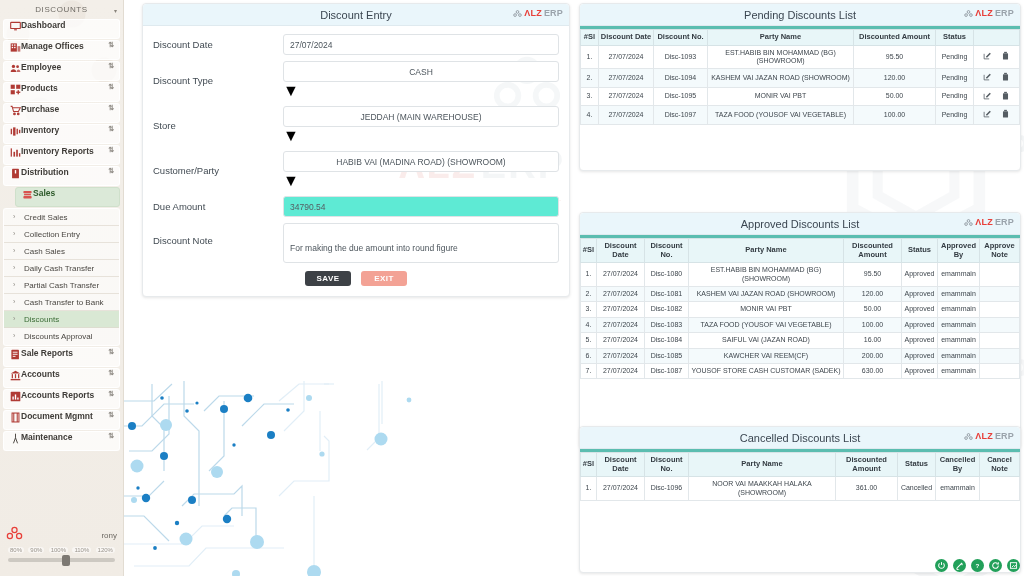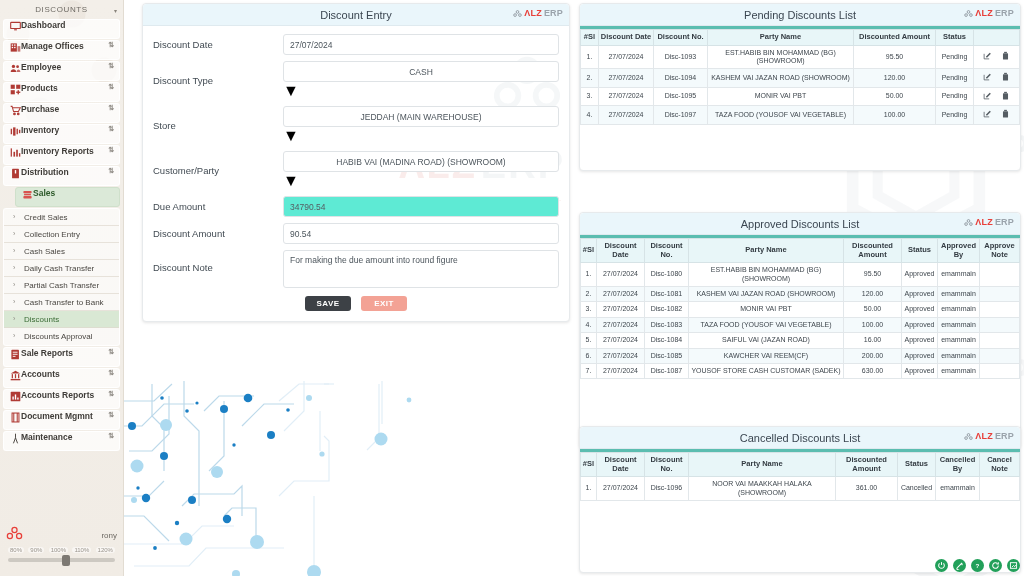--- a/index.html
+++ b/index.html
@@ -109,21 +109,21 @@
   .fctrl { flex:1 1 auto; position: relative; }
   .fin {
     width: 100%; height: 21px; border:1px solid #dfe3e6; border-radius:3px;
     background:#fff; font-size:8.5px; color:#4c555c; font-family:inherit;
     padding: 0 6px; display:flex; align-items:center;
   }
   .fin.ro { background:#5eead4; color:#555d63; }
   .fin.sel { justify-content:center; }
   .fta {
     width:100%; height:38px; border:1px solid #dfe3e6; border-radius:3px;
-    background:#fff; font-size:8.5px; color:#4c555c; padding: 4px 6px; line-height:1.25;
+    background:#fff; font-size:8.5px; color:#4c555c; padding: 19px 6px; line-height:1.25;
   }
   .fbtns { display:flex; justify-content:center; gap:10px; margin-top:8px; }
   .btn {
     min-width: 46px; height: 15px; border-radius: 3px; border:none;
     font-size: 8px; font-weight:700; letter-spacing:.4px;
     display:flex; align-items:center; justify-content:center;
     color:#fff; font-family:inherit;
   }
   .btn.save { background:#3d4146; }
   .btn.exit { background:#f3a295; }
@@ -542,26 +542,20 @@
           </div>
         </div>
 
         <div class="frow">
           <div class="flabel">Due Amount</div>
           <div class="fctrl">
             <div class="fin ro">34790.54</div>
           </div>
         </div>
 
-        <div class="frow">
-          <div class="flabel">Discount Amount</div>
-          <div class="fctrl">
-            <div class="fin">90.54</div>
-          </div>
-        </div>
 
         <div class="frow" style="align-items:flex-start;">
           <div class="flabel" style="padding-top:12px;">Discount Note</div>
           <div class="fctrl">
             <div class="fta">For making the due amount into round figure</div>
           </div>
         </div>
 
         <div class="fbtns">
           <div class="btn save">SAVE</div>

